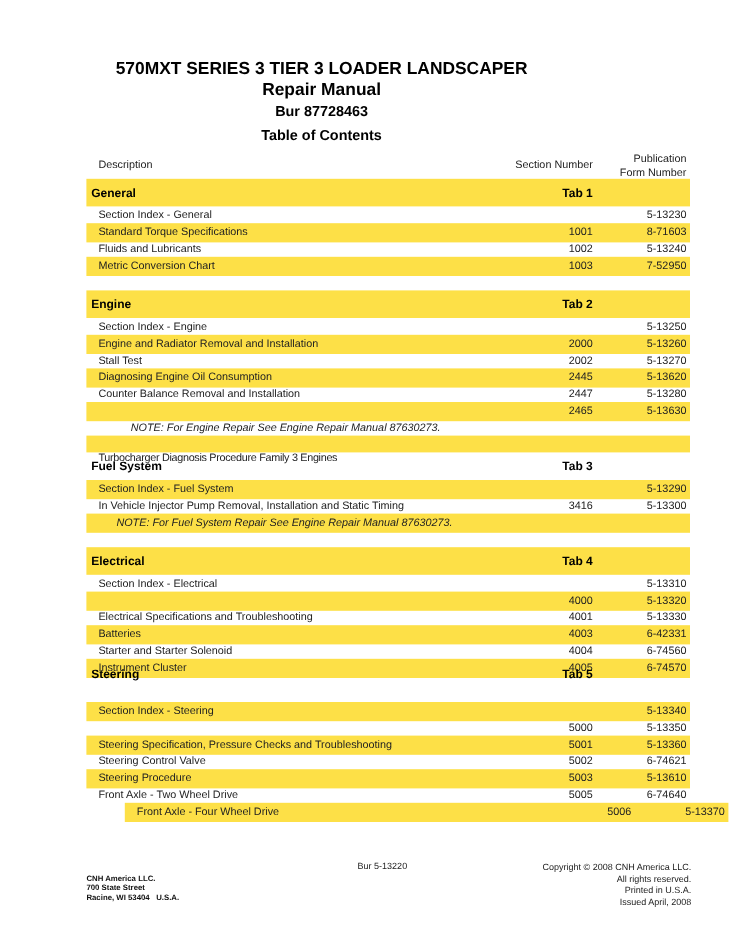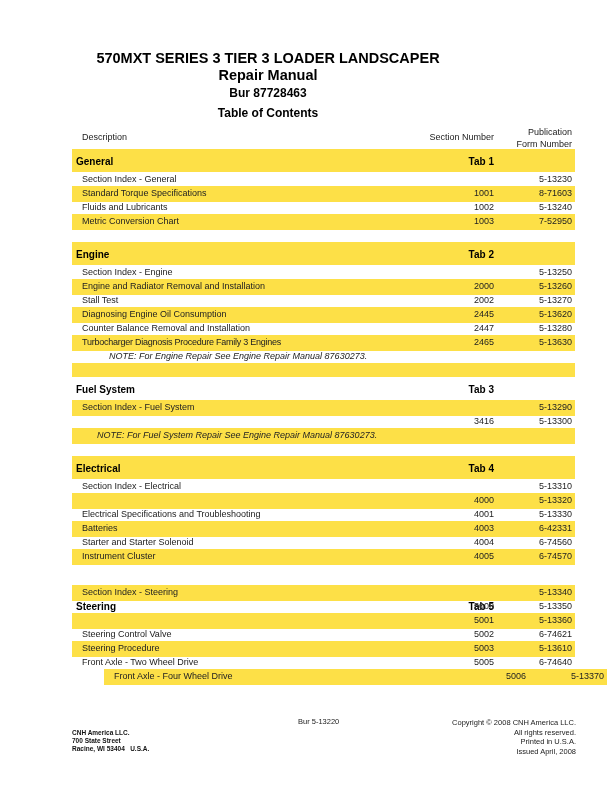--- a/index.html
+++ b/index.html
@@ -18,21 +18,21 @@
 
     .band { position: absolute; left: 72px; width: 503px; }
     .gray { background: #fde047; }
 
     .sechead { position: absolute; left: 72px; width: 503px; height: 23px; }
     .sechead .name { position: absolute; left: 4px; top: 7px; font-size: 10px; font-weight: bold; color: #000; }
     .sechead .tab { position: absolute; right: 81px; top: 7px; font-size: 10px; font-weight: bold; color: #000; }
 
     .row { position: absolute; left: 72px; width: 503px; height: 16px; font-size: 9px; color: #222; }
     .row .desc { position: absolute; left: 10px; top: 1.5px; white-space: nowrap; }
-    .row .desc.tight { letter-spacing: -0.25px; }
+    .row .desc.tight { letter-spacing: -0.25px; margin-top: 39px; }
     .row .sec { position: absolute; right: 81px; top: 1.5px; }
     .row .pub { position: absolute; right: 3px; top: 1.5px; }
     .row .note { position: absolute; left: 37px; top: 1.5px; font-style: italic; white-space: nowrap; }
     .row .note.fuel { left: 25px; }
 
     .footer-left { position: absolute; left: 72px; top: 729px; font-size: 6.5px; font-weight: bold; line-height: 8px; color: #111; }
     .footer-mid { position: absolute; left: 298px; top: 717px; font-size: 7.5px; color: #222; }
     .footer-right { position: absolute; right: 36px; top: 718px; font-size: 7.5px; text-align: right; line-height: 9.5px; color: #222; }
   </style>
 </head>
@@ -117,20 +117,21 @@
 <div class="sechead" style="top:377px; height:21px;">
   <span class="name" style="top:7px;">Fuel System</span>
   <span class="tab" style="top:7px;">Tab 3</span>
 </div>
 <div class="row gray" style="top:400px;">
   <span class="desc">Section Index - Fuel System</span>
   <span class="sec"></span>
   <span class="pub">5-13290</span>
 </div>
 <div class="row" style="top:414px;">
+  <span class="desc">In Vehicle Injector Pump Removal, Installation and Static Timing</span>
   <span class="sec">3416</span>
   <span class="pub">5-13300</span>
 </div>
 <div class="row gray" style="top:428px;">
   <span class="note fuel">NOTE: For Fuel System Repair See Engine Repair Manual 87630273.</span>
 </div>
 
 <div class="sechead gray" style="top:456px;">
   <span class="name">Electrical</span>
   <span class="tab">Tab 4</span>
@@ -158,34 +159,35 @@
   <span class="desc">Starter and Starter Solenoid</span>
   <span class="sec">4004</span>
   <span class="pub">6-74560</span>
 </div>
 <div class="row gray" style="top:549px;">
   <span class="desc">Instrument Cluster</span>
   <span class="sec">4005</span>
   <span class="pub">6-74570</span>
 </div>
 
-<div class="sechead" style="top:550px; height:36px;margin-top:44px;">
+<div class="sechead" style="top:550px; height:36px;">
   <span class="name" style="top:7px;">Steering</span>
   <span class="tab" style="top:7px;">Tab 5</span>
 </div>
 <div class="row gray" style="top:585px;">
   <span class="desc">Section Index - Steering</span>
   <span class="sec"></span>
   <span class="pub">5-13340</span>
 </div>
 <div class="row" style="top:599px;">
   <span class="sec">5000</span>
   <span class="pub">5-13350</span>
 </div>
 <div class="row gray" style="top:613px;">
+  <span class="desc">Steering Specification, Pressure Checks and Troubleshooting</span>
   <span class="sec">5001</span>
   <span class="pub">5-13360</span>
 </div>
 <div class="row" style="top:627px;">
   <span class="desc">Steering Control Valve</span>
   <span class="sec">5002</span>
   <span class="pub">6-74621</span>
 </div>
 <div class="row gray" style="top:641px;">
   <span class="desc">Steering Procedure</span>

